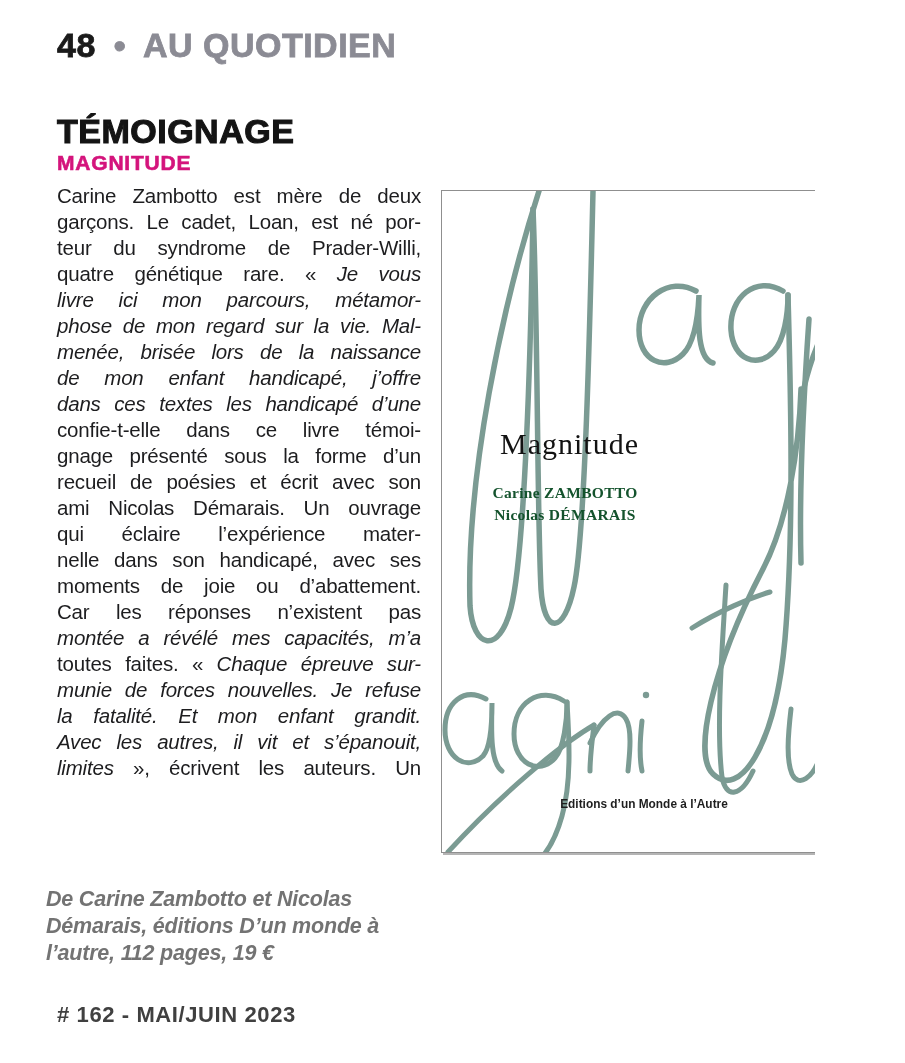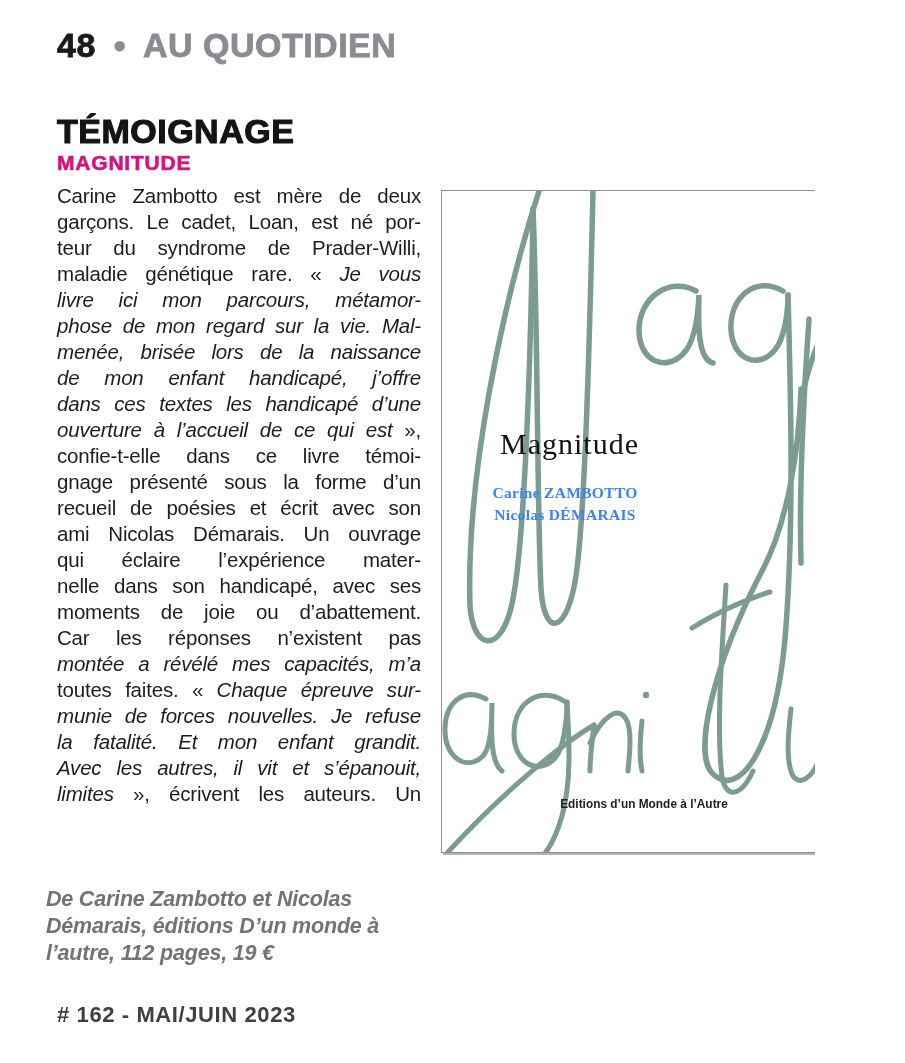--- a/index.html
+++ b/index.html
@@ -41,21 +41,21 @@
     overflow:hidden;
   }
   .cover svg{position:absolute;left:0;top:0;}
   .cover-title{
     position:absolute;left:58px;top:236px;font-family:"Liberation Serif",serif;
     font-size:30px;color:#121212;letter-spacing:1px;
   }
   .cover-authors{
     position:absolute;left:28px;top:291px;width:190px;text-align:center;
     font-family:"Liberation Serif",serif;font-size:15.5px;font-weight:bold;
-    color:#3b82f6;line-height:22px;letter-spacing:.3px;
+    color:#14532d;line-height:22px;letter-spacing:.3px;
   }
   .cover-publisher{
     position:absolute;left:82px;top:605px;width:240px;text-align:center;
     font-size:13.5px;font-weight:bold;color:#1e1e1e;letter-spacing:0;
     transform:scaleX(.88);transform-origin:50% 50%;white-space:nowrap;
   }
   
   .credit{
     position:absolute;left:46px;top:886px;font-size:21.5px;font-weight:bold;
     font-style:italic;color:#737373;line-height:27px;letter-spacing:-0.2px;
@@ -76,27 +76,26 @@
     <span class="section">AU QUOTIDIEN</span>
   </div>
 
   <h1 class="kicker">TÉMOIGNAGE</h1>
   <h2 class="title">MAGNITUDE</h2>
 
   <div class="body-text">
       <div class="article-line"><span>Carine Zambotto est mère de deux</span></div>
       <div class="article-line"><span>garçons. Le cadet, Loan, est né por-</span></div>
       <div class="article-line"><span>teur du syndrome de Prader-Willi,</span></div>
-      <div class="article-line"><span>maladie génétique rare. « </span><i>Je vous</i></div>
+      <div class="article-line"><span>quatre génétique rare. « </span><i>Je vous</i></div>
       <div class="article-line"><i>livre ici mon parcours, métamor-</i></div>
       <div class="article-line"><i>phose de mon regard sur la vie. Mal-</i></div>
       <div class="article-line"><i>menée, brisée lors de la naissance</i></div>
       <div class="article-line"><i>de mon enfant handicapé, j’offre</i></div>
       <div class="article-line"><i>dans ces textes les handicapé d’une</i></div>
-      <div class="article-line"><i>ouverture à l’accueil de ce qui est</i><span> »,</span></div>
       <div class="article-line"><span>confie-t-elle dans ce livre témoi-</span></div>
       <div class="article-line"><span>gnage présenté sous la forme d’un</span></div>
       <div class="article-line"><span>recueil de poésies et écrit avec son</span></div>
       <div class="article-line"><span>ami Nicolas Démarais. Un ouvrage</span></div>
       <div class="article-line"><span>qui éclaire l’expérience mater-</span></div>
       <div class="article-line"><span>nelle dans son handicapé, avec ses</span></div>
       <div class="article-line"><span>moments de joie ou d’abattement.</span></div>
       <div class="article-line"><span>Car les réponses n’existent pas</span></div>
       <div class="article-line"><i>montée a révélé mes capacités, m’a</i></div>
       <div class="article-line"><span>toutes faites. « </span><i>Chaque épreuve sur-</i></div>

